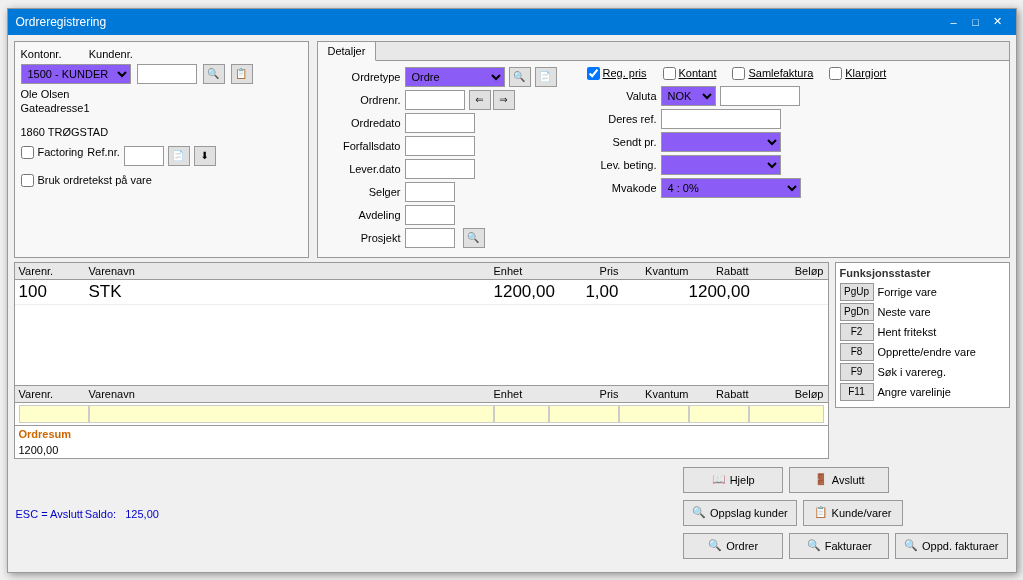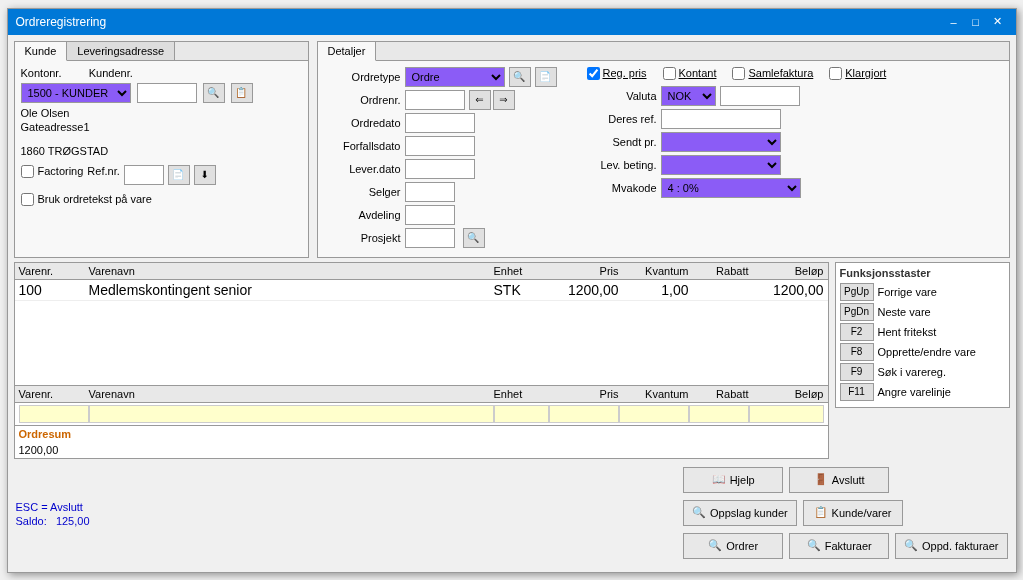--- a/index.html
+++ b/index.html
@@ -222,21 +222,21 @@
       text-align: left;
     }
     .th.right { text-align: right; }
     .table-row-data {
       display: grid;
       grid-template-columns: 70px 1fr 55px 70px 70px 60px 75px;
       padding: 2px 4px;
       border-bottom: 1px solid #eee;
       font-size: 11px;
     }
-    .td { font-size: 14px; }
+    .td { font-size: 17px; }
     .td.right { text-align: right; }
     .table-empty { flex: 1; }
     .table-footer-header {
       display: grid;
       grid-template-columns: 70px 1fr 55px 70px 70px 60px 75px;
       background: #e8e8e8;
       border-top: 1px solid #999;
       border-bottom: 1px solid #999;
       padding: 2px 4px;
     }
@@ -294,21 +294,21 @@
     }
     .bottom-section {
       display: flex;
       justify-content: space-between;
       align-items: center;
       padding: 4px 2px;
       flex-shrink: 0;
     }
     .bottom-left {
       display: flex;
-      flex-direction: column;
+      flex-direction: row;
       gap: 2px;
     }
     .esc-text {
       color: #0000cc;
       font-size: 11px;
       cursor: pointer;
     }
     .saldo-text {
       color: #0000cc;
       font-size: 11px;
@@ -364,24 +364,20 @@
       <button class="titlebar-btn">□</button>
       <button class="titlebar-btn close">✕</button>
     </div>
   </div>
 
   <div class="main-content">
 
     <div class="top-section">
 
       <div class="left-panel tab-panel">
-        <div class="tab-header">
-          <div class="tab active">Kunde</div>
-          <div class="tab">Leveringsadresse</div>
-        </div>
         <div class="tab-content">
           <div class="form-row">
             <div>Kontonr.</div>
             &nbsp;&nbsp;&nbsp;&nbsp;&nbsp;
             <div>Kundenr.</div>
           </div>
           <div class="form-row">
             <select class="kontonr-field">
               <option>1500 - KUNDER</option>
             </select>
@@ -524,21 +520,20 @@
           <div class="th">Varenavn</div>
           <div class="th">Enhet</div>
           <div class="th right">Pris</div>
           <div class="th right">Kvantum</div>
           <div class="th right">Rabatt</div>
           <div class="th right">Beløp</div>
         </div>
 
         <div class="table-row-data">
           <div class="td">100</div>
-          <div class="td">Medlemskontingent senior</div>
           <div class="td">STK</div>
           <div class="td right">1200,00</div>
           <div class="td right">1,00</div>
           <div class="td right"></div>
           <div class="td right">1200,00</div>
         </div>
 
         <div class="table-empty"></div>
 
         <div class="table-footer-header">

